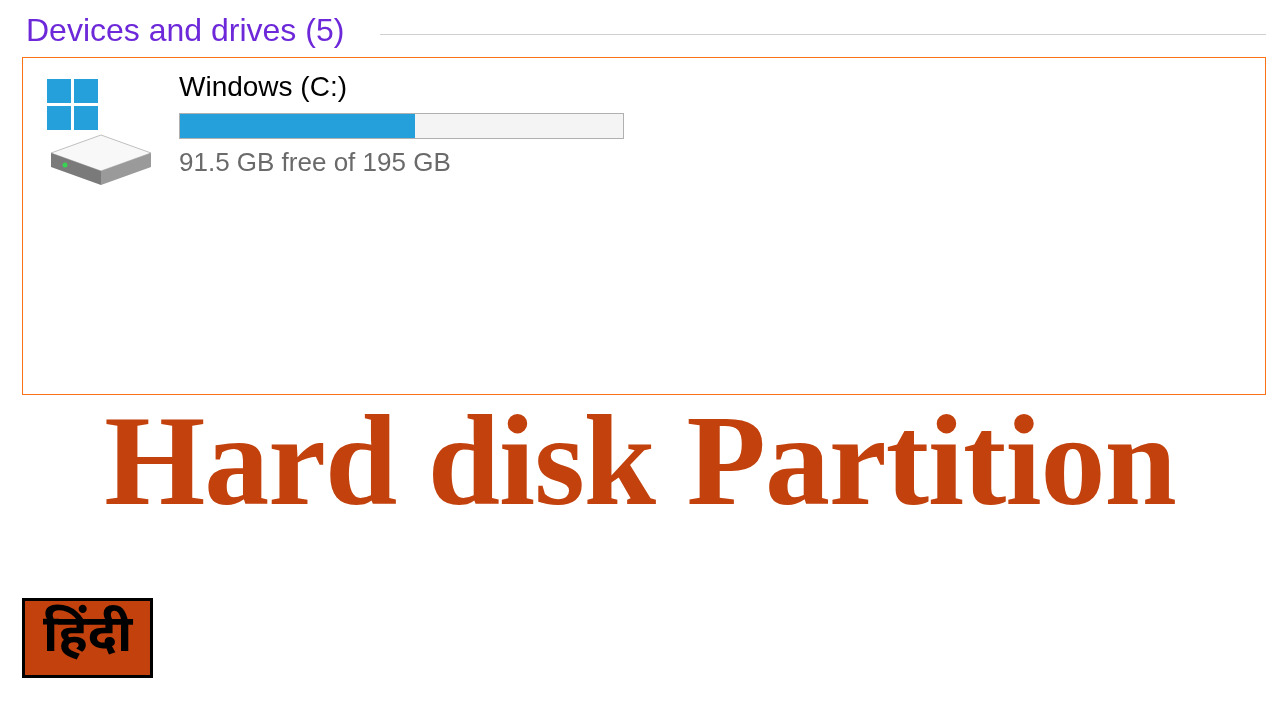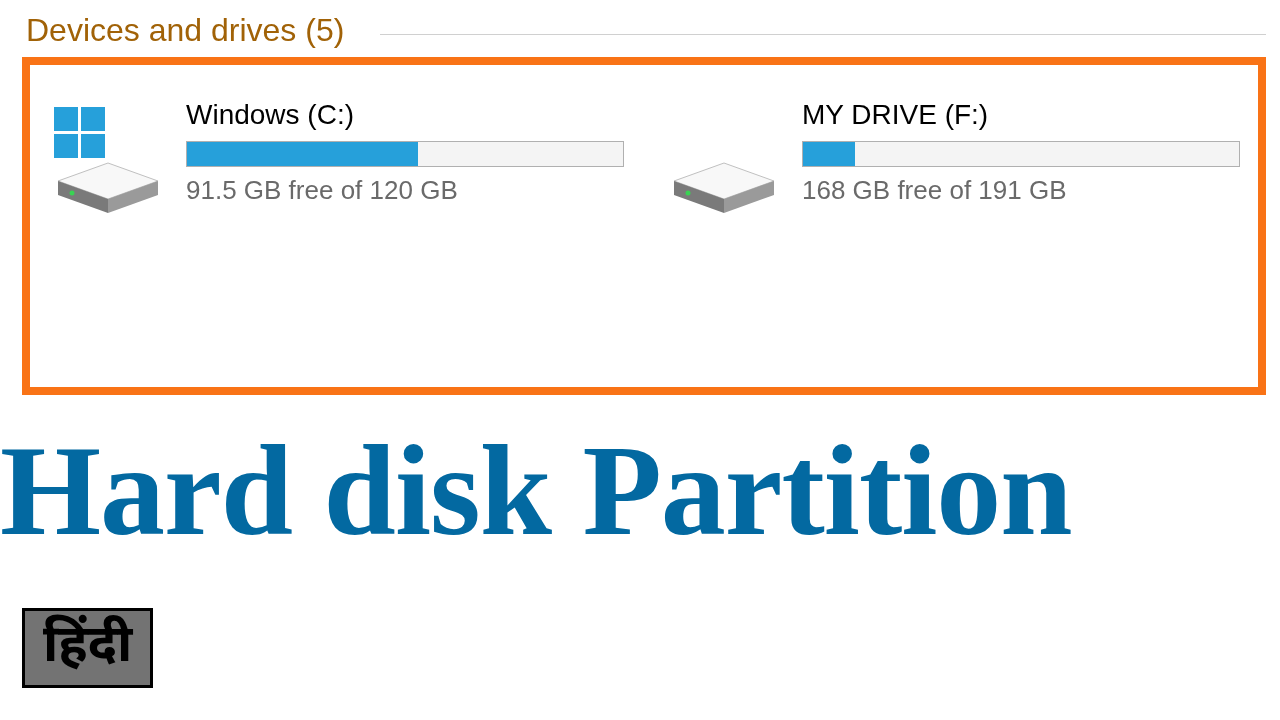--- a/index.html
+++ b/index.html
@@ -5,37 +5,37 @@
   * { box-sizing: border-box; margin: 0; padding: 0; }
   body {
     width: 1280px;
     height: 720px;
     background: #ffffff;
     font-family: "Segoe UI", Arial, sans-serif;
     overflow: hidden;
     position: relative;
   }
   .section-header {
-    color: #a16207;
+    color: #6d28d9;
     font-size: 32px;
     padding: 12px 0 8px 26px;
     font-weight: 400;
   }
   .divider-line {
     position: absolute;
     top: 34px;
     left: 380px;
     right: 14px;
     height: 1px;
     background: #d0d0d0;
   }
   .drives-box {
     margin: 0 14px 0 22px;
-    border: 8px solid #f97316;
-    padding: 30px 18px 18px 18px;
+    border: 1px solid #f97316;
+    padding: 9px 18px 18px 18px;
     height: 338px;
   }
   .drives-grid {
     display: grid;
     grid-template-columns: 1fr 1fr;
     column-gap: 40px;
     row-gap: 28px;
   }
   .drive-item {
     display: flex;
@@ -72,40 +72,39 @@
   }
   .progress-fill {
     height: 100%;
     background: #26a0da;
   }
   .drive-status {
     font-size: 26px;
     color: #6a6a6a;
   }
   .big-title {
-    color: #0369a1;
+    color: #c2410c;
     font-size: 130px;
     font-weight: 700;
-    text-align: left;
-    margin-top: 30px;
+    text-align: center;
     letter-spacing: -1px;
     font-family: Georgia, "Times New Roman", serif;
     line-height: 1;
   }
   .hindi-badge {
     position: absolute;
     left: 22px;
-    bottom: 32px;
+    bottom: 42px;
     border: 3px solid #000;
     padding: 6px 18px;
     font-size: 52px;
     font-weight: 700;
     color: #000;
     font-family: "Mangal", "Noto Sans Devanagari", Arial, sans-serif;
-    background: #737373;
+    background: #c2410c;
     line-height: 1.2;
   }
 </style>
 </head>
 <body>
 
 <div class="section-header">
   <span>Devices and drives (5)</span>
 </div>
 <div class="divider-line"></div>
@@ -128,44 +127,25 @@
             <rect x="6" y="33" width="24" height="24" fill="#26a0da"></rect>
             <rect x="33" y="33" width="24" height="24" fill="#26a0da"></rect>
           </g>
         </svg>
       </div>
       <div class="drive-info">
         <div class="drive-name">Windows (C:)</div>
         <div class="progress-bar">
           <div class="progress-fill" style="width:53%"></div>
         </div>
-        <div class="drive-status">91.5 GB free of 120 GB</div>
+        <div class="drive-status">91.5 GB free of 195 GB</div>
       </div>
     </div>
 
 
-    <div class="drive-item">
-      <div class="drive-icon-wrap">
-        <svg class="drive-icon-svg" viewBox="0 0 120 120">
-          <g transform="translate(0,62)">
-            <polygon points="10,18 60,0 110,18 60,36" fill="#f8f8f8" stroke="#c0c0c0" stroke-width="1"></polygon>
-            <polygon points="10,18 60,36 60,50 10,32" fill="#7a7a7a"></polygon>
-            <polygon points="60,36 110,18 110,32 60,50" fill="#9a9a9a"></polygon>
-            <circle cx="24" cy="30" r="2.5" fill="#39d353"></circle>
-          </g>
-        </svg>
-      </div>
-      <div class="drive-info">
-        <div class="drive-name">MY DRIVE (F:)</div>
-        <div class="progress-bar">
-          <div class="progress-fill" style="width:12%"></div>
-        </div>
-        <div class="drive-status">168 GB free of 191 GB</div>
-      </div>
-    </div>
 
 
   </div>
 </div>
 
 <div class="big-title">Hard disk Partition</div>
 
 <div class="hindi-badge">हिंदी</div>
 
 </body></html>

